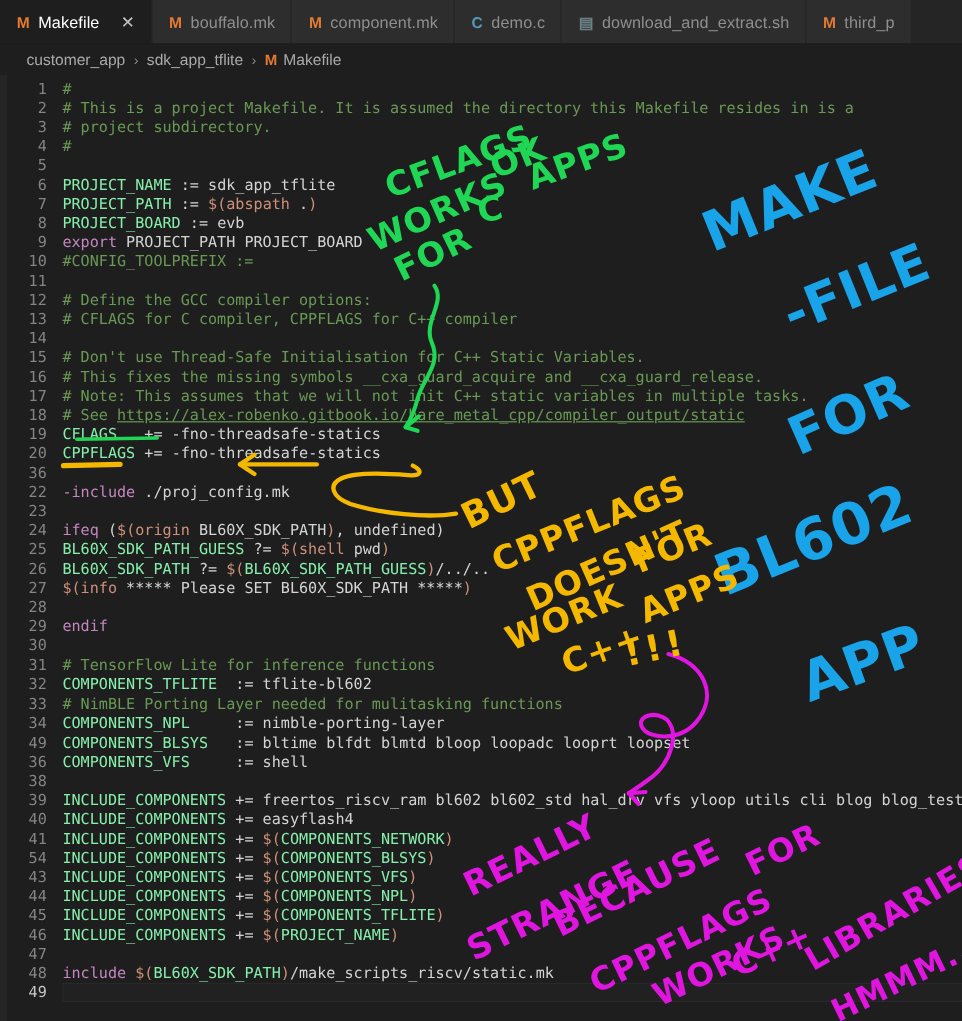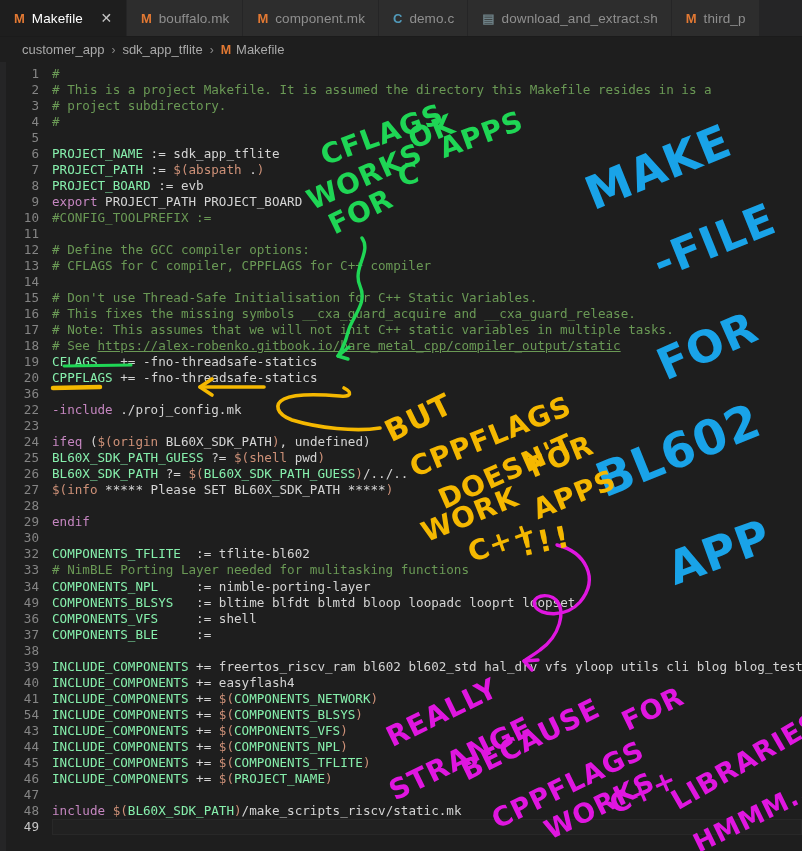--- a/index.html
+++ b/index.html
@@ -242,42 +242,42 @@
         </div>
         <div class="row">
           <div class="gut">29</div>
           <div class="code"><span class="kw">endif</span></div>
         </div>
         <div class="row">
           <div class="gut">30</div>
           <div class="code"></div>
         </div>
         <div class="row">
+          <div class="gut">31</div>
+          <div class="code"><span class="cmt"># TensorFlow Lite for inference functions</span></div>
+        </div>
+        <div class="row">
           <div class="gut">32</div>
           <div class="code"><span class="var">COMPONENTS_TFLITE</span><span class="txt">  </span><span class="txt">:=</span><span class="txt"> </span><span class="txt">tflite</span><span class="txt">-</span><span class="txt">bl602</span></div>
         </div>
         <div class="row">
           <div class="gut">33</div>
           <div class="code"><span class="cmt"># NimBLE Porting Layer needed for mulitasking functions</span></div>
         </div>
         <div class="row">
           <div class="gut">34</div>
           <div class="code"><span class="var">COMPONENTS_NPL</span><span class="txt">     </span><span class="txt">:=</span><span class="txt"> </span><span class="txt">nimble</span><span class="txt">-</span><span class="txt">porting</span><span class="txt">-</span><span class="txt">layer</span></div>
         </div>
         <div class="row">
           <div class="gut">49</div>
           <div class="code"><span class="var">COMPONENTS_BLSYS</span><span class="txt">   </span><span class="txt">:=</span><span class="txt"> </span><span class="txt">bltime</span><span class="txt"> </span><span class="txt">blfdt</span><span class="txt"> </span><span class="txt">blmtd</span><span class="txt"> </span><span class="txt">bloop</span><span class="txt"> </span><span class="txt">loopadc</span><span class="txt"> </span><span class="txt">looprt</span><span class="txt"> </span><span class="txt">loopset</span></div>
         </div>
         <div class="row">
           <div class="gut">36</div>
           <div class="code"><span class="var">COMPONENTS_VFS</span><span class="txt">     </span><span class="txt">:=</span><span class="txt"> </span><span class="txt">shell</span></div>
-        </div>
-        <div class="row">
-          <div class="gut">37</div>
-          <div class="code"><span class="var">COMPONENTS_BLE</span><span class="txt">     </span><span class="txt">:=</span></div>
         </div>
         <div class="row">
           <div class="gut">38</div>
           <div class="code"></div>
         </div>
         <div class="row">
           <div class="gut">39</div>
           <div class="code"><span class="var">INCLUDE_COMPONENTS</span><span class="txt"> </span><span class="txt">+=</span><span class="txt"> </span><span class="txt">freertos_riscv_ram</span><span class="txt"> </span><span class="txt">bl602</span><span class="txt"> </span><span class="txt">bl602_std</span><span class="txt"> </span><span class="txt">hal_drv</span><span class="txt"> </span><span class="txt">vfs</span><span class="txt"> </span><span class="txt">yloop</span><span class="txt"> </span><span class="txt">utils</span><span class="txt"> </span><span class="txt">cli</span><span class="txt"> </span><span class="txt">blog</span><span class="txt"> </span><span class="txt">blog_testc</span></div>
         </div>
         <div class="row">

